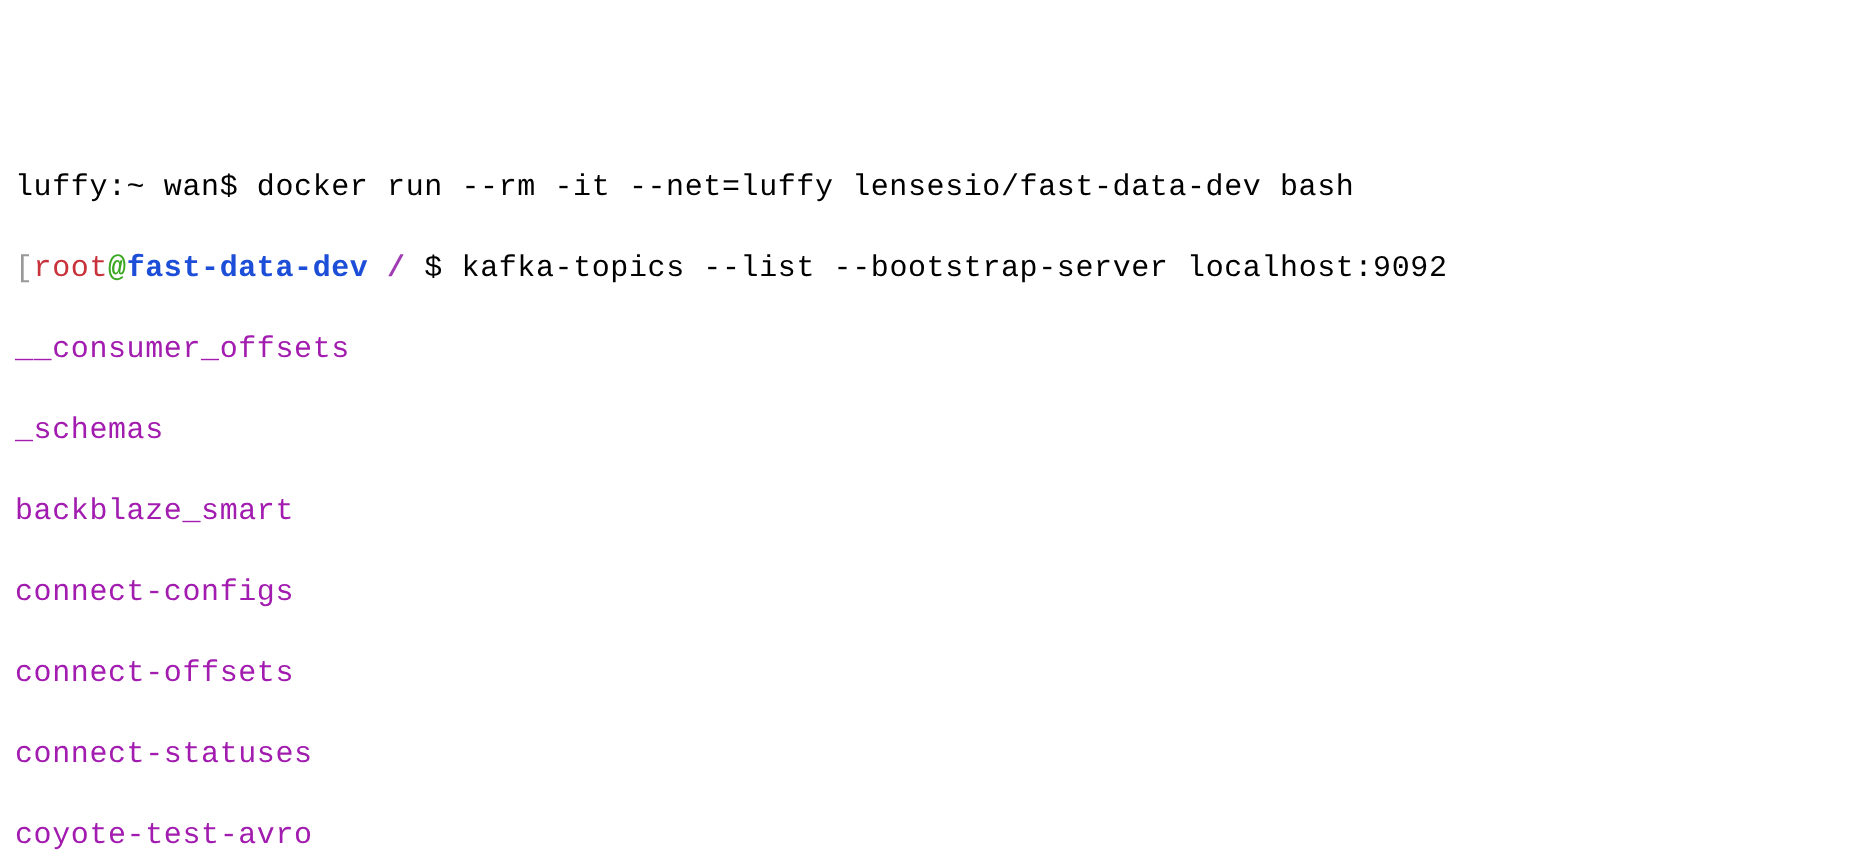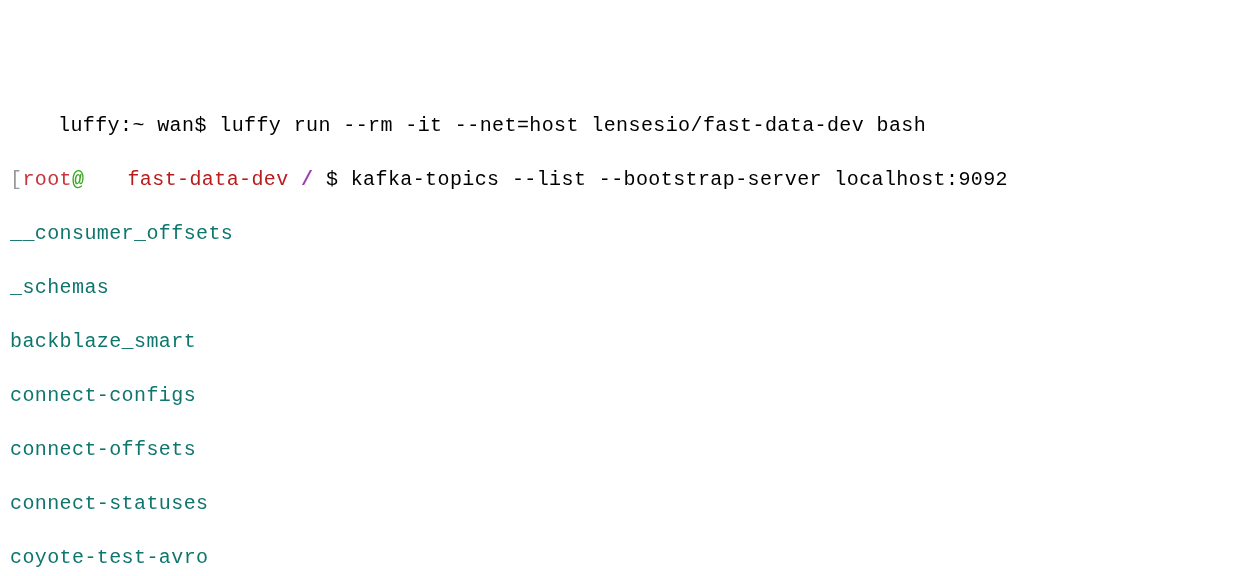--- a/index.html
+++ b/index.html
@@ -15,58 +15,56 @@
       color: #000000;
       padding: 4px 10px;
       white-space: pre;
       letter-spacing: 0.02em;
     }
     .line {
       display: block;
     }
     .prompt1 {
       color: #000000;
-      margin-left: 48px;
     }
     .bracket {
       color: #999999;
     }
     .user {
       color: #c8333b;
       font-weight: normal;
     }
     .at {
       color: #3da823;
       font-weight: bold;
     }
     .host {
-      color: #b91c1c;
-      font-weight: normal;
-      margin-left: 43px;
+      color: #1d4ed8;
+      font-weight: bold;
     }
     .path {
       color: #a03cb3;
       font-weight: bold;
     }
     .dollar {
       color: #000000;
     }
     .cmd {
       color: #000000;
     }
     .output {
-      color: #0f766e;
+      color: #a21caf;
     }
   </style>
 </head>
 <body>
 
 
 
-<span class="line"><span class="prompt1">luffy:~ wan$ </span><span class="cmd">luffy run --rm -it --net=host lensesio/fast-data-dev bash</span></span>
+<span class="line"><span class="prompt1">luffy:~ wan$ </span><span class="cmd">docker run --rm -it --net=luffy lensesio/fast-data-dev bash</span></span>
 <span class="line"><span class="bracket">[</span><span class="user">root</span><span class="at">@</span><span class="host">fast-data-dev</span><span class="path"> / </span><span class="dollar">$ </span><span class="cmd">kafka-topics --list --bootstrap-server localhost:9092</span></span>
 <span class="line output">__consumer_offsets</span>
 <span class="line output">_schemas</span>
 <span class="line output">backblaze_smart</span>
 <span class="line output">connect-configs</span>
 <span class="line output">connect-offsets</span>
 <span class="line output">connect-statuses</span>
 <span class="line output">coyote-test-avro</span>
 
 

